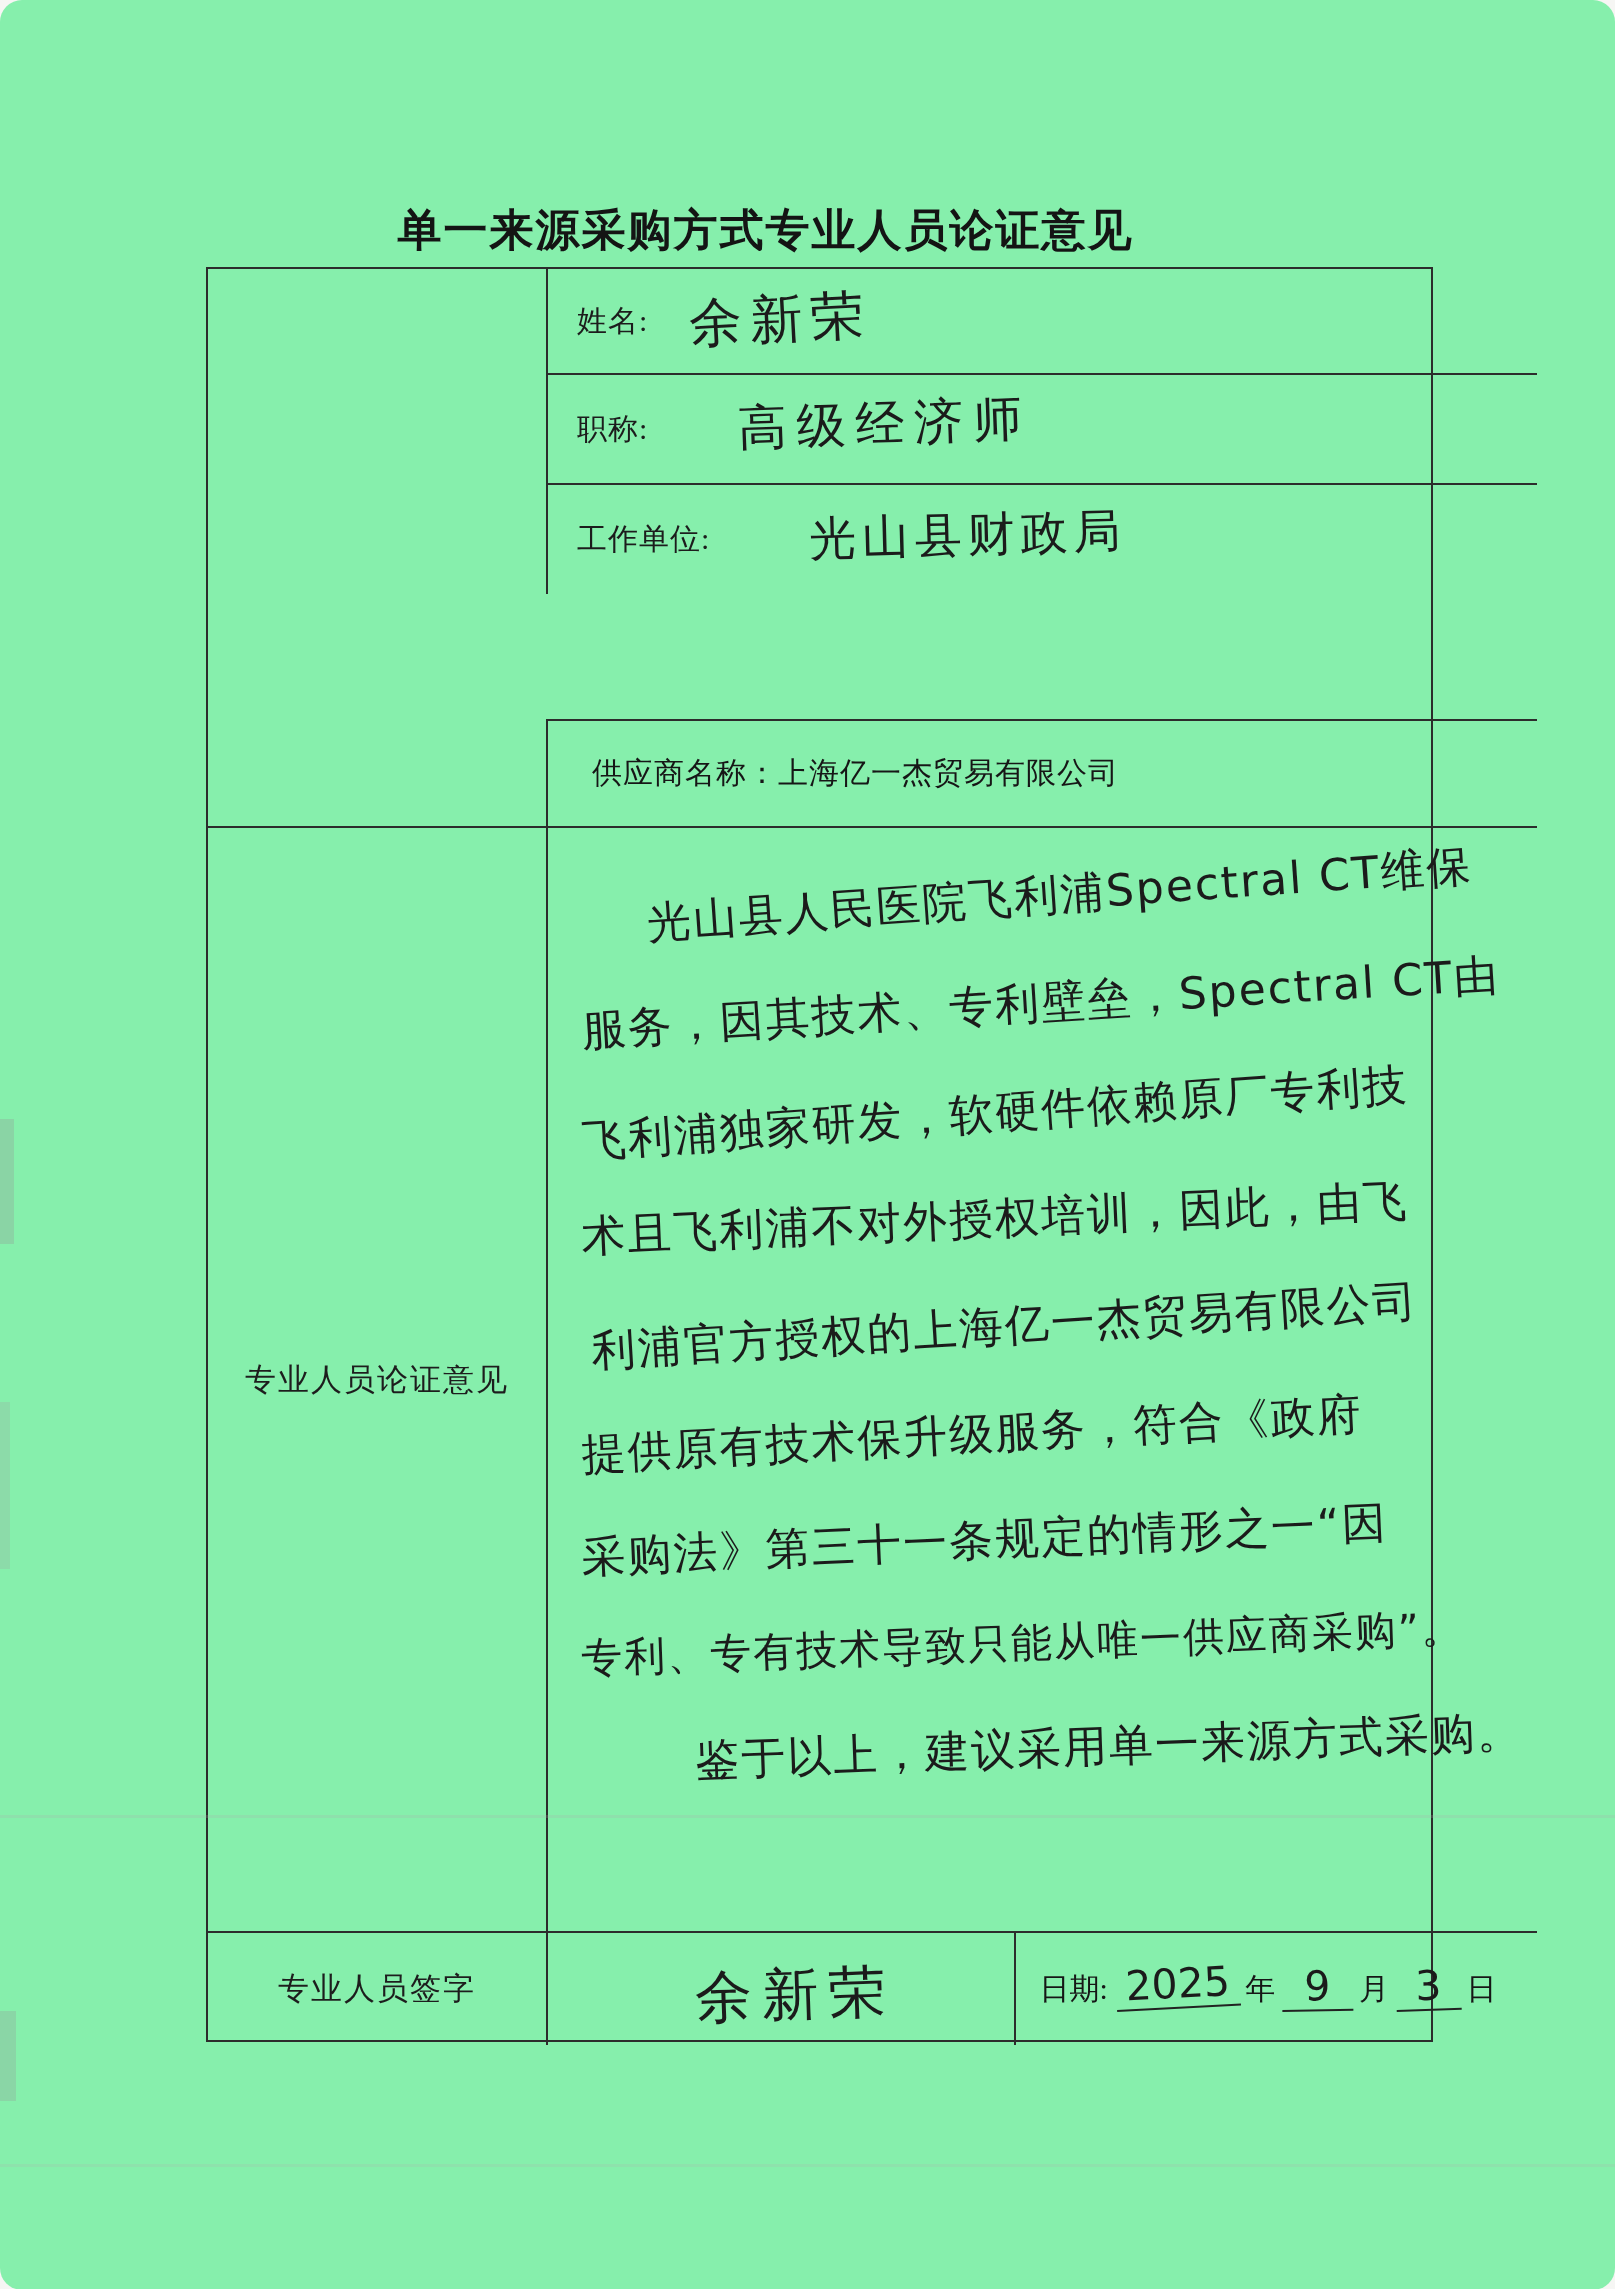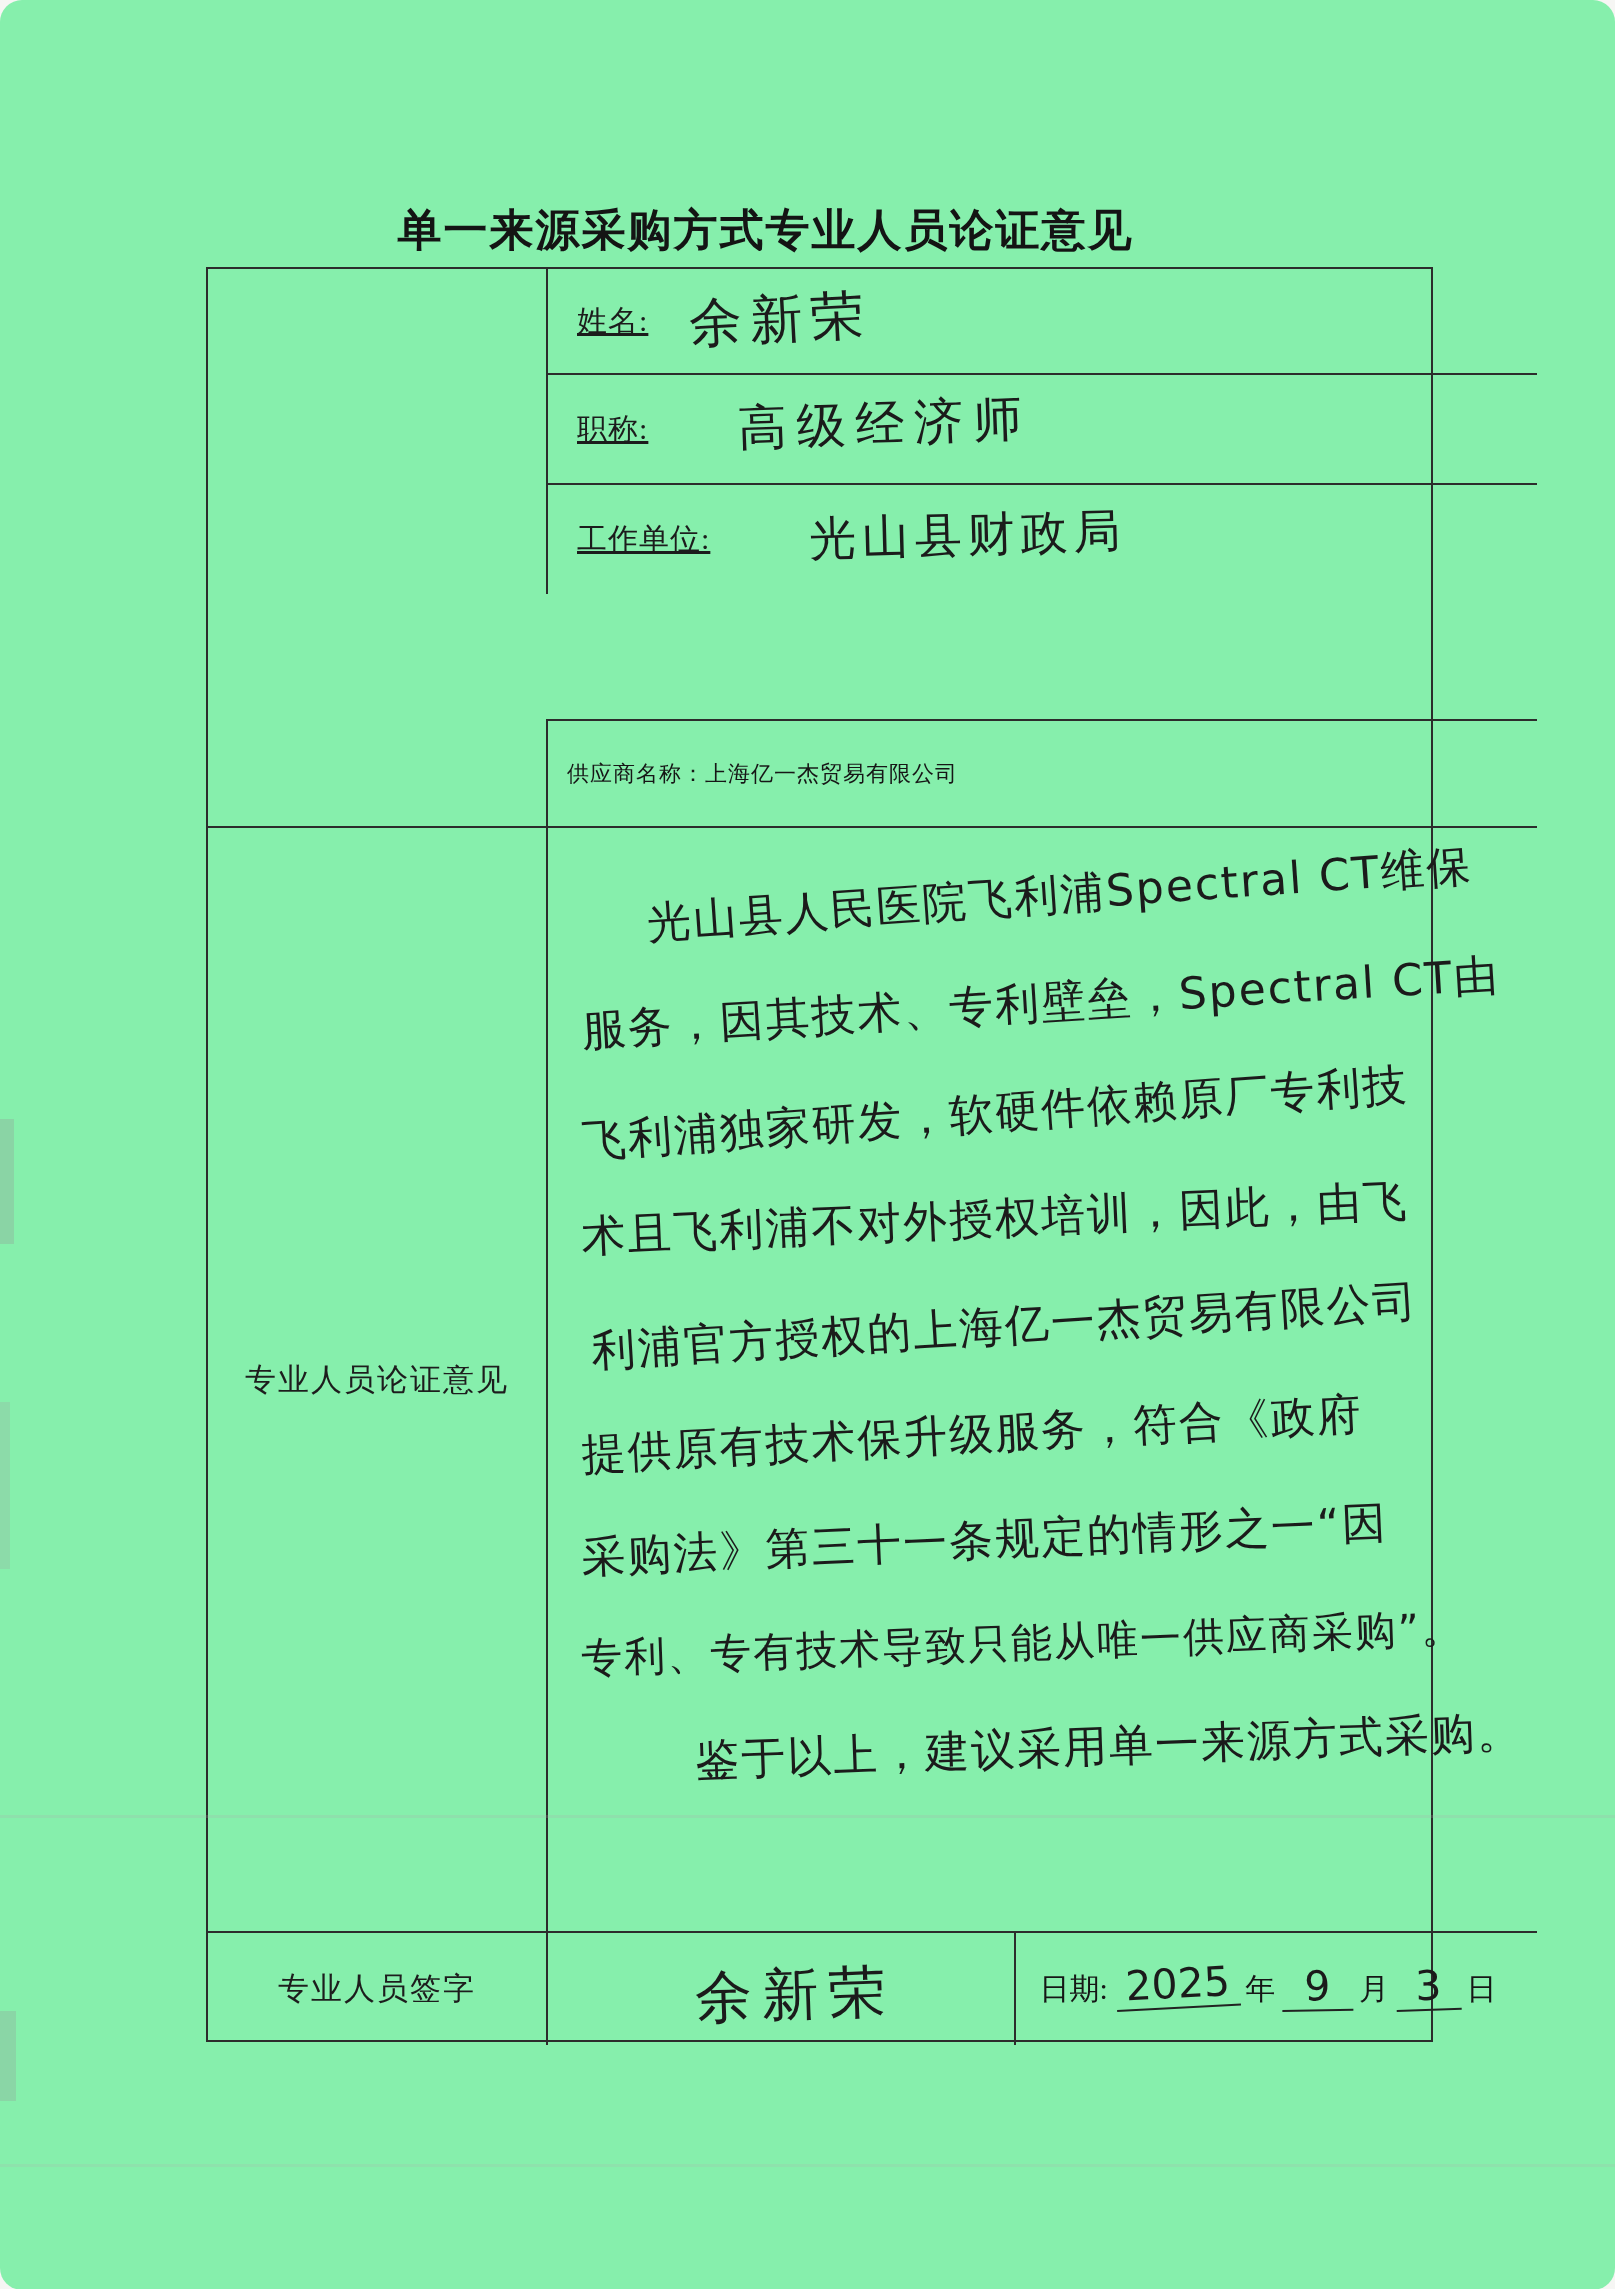--- a/index.html
+++ b/index.html
@@ -52,40 +52,40 @@
     justify-content:center;
     font-size:31px;
     letter-spacing:2px;
     color:#1d1d1d;
   }
   .span3{grid-row:1 / span 3;grid-column:1;}
   .span2{grid-row:4 / span 2;grid-column:1;}
   .row6{grid-row:6;grid-column:1;}
   .row7{grid-row:7;grid-column:1;}
   .field-cell{padding-left:29px;font-size:30px;color:#1c1c1c;}
-  .field-label{white-space:nowrap;letter-spacing:1px;text-decoration:underline;}
+  .field-label{white-space:nowrap;letter-spacing:1px;}
   
   .hw{
     font-family:"DejaVu Sans","Liberation Sans",sans-serif;
     color:#1b1b1b;
     transform-origin:left center;
     white-space:nowrap;
   }
   .hw-name{font-size:53px;margin-left:41px;transform:rotate(-3deg) translateY(3.9px);letter-spacing:7.8px;}
   .hw-title{font-size:49px;margin-left:90px;transform:rotate(-2deg);letter-spacing:9.8px;}
   .hw-unit{font-size:47px;margin-left:57px;transform:rotate(-1.5deg);letter-spacing:5.9px;}
   
   .project-cell{
     padding:9.8px 23.5px 9.8px 27.4px;
     font-size:30px;
     line-height:1.85;
     letter-spacing:1px;
     align-items:flex-start;
   }
-  .supplier-cell{padding-left:19px;font-size:22px;letter-spacing:1px;}
+  .supplier-cell{padding-left:44px;font-size:30px;letter-spacing:1px;}
   
   .opinion-cell{
     flex-direction:column;
     align-items:stretch;
     justify-content:flex-start;
     padding:45px 13.7px 0 33px;
     gap:63px;
   }
   .op-line{
     font-size:44px;

